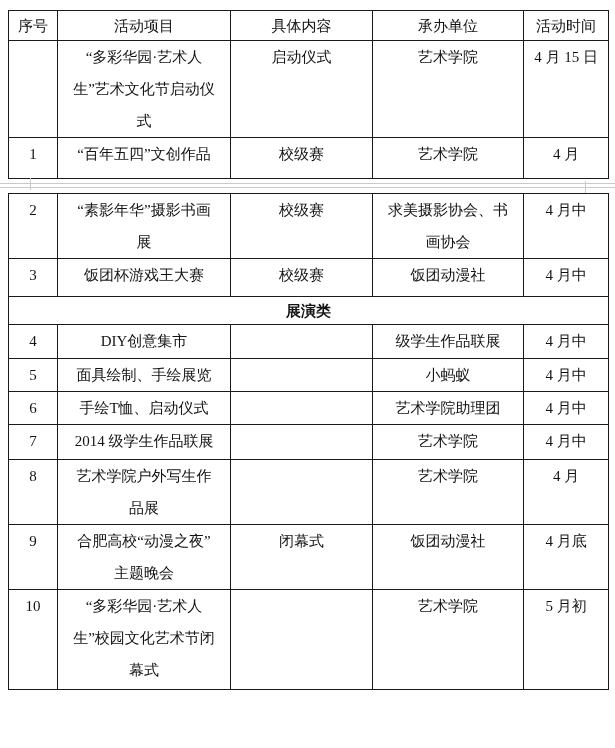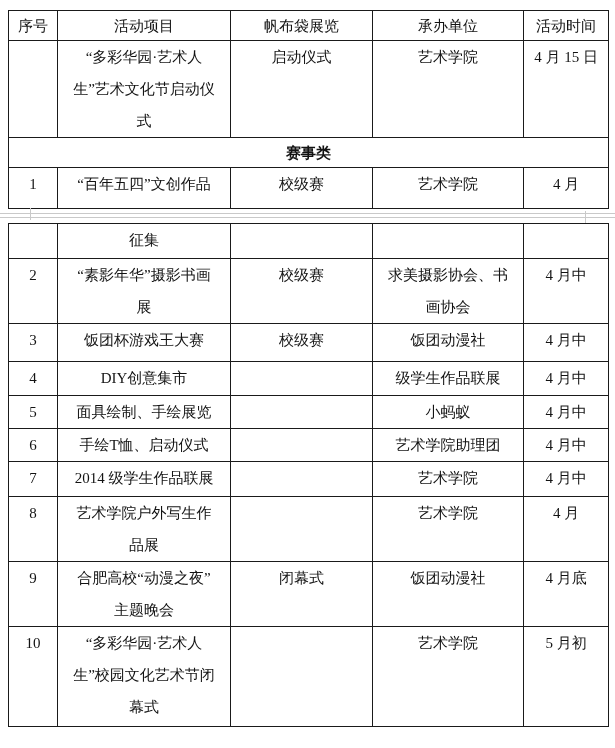--- a/index.html
+++ b/index.html
@@ -81,35 +81,32 @@
       <col style="width:49px">
         <col style="width:173px">
         <col style="width:142px">
         <col style="width:151px">
         <col style="width:85px">
     </colgroup>
     <tbody>
         <tr class="header-row" style="height:30px">
       <th>序号</th>
       <th>活动项目</th>
-      <th>帆布袋展览</th>
+      <th>具体内容</th>
       <th>承办单位</th>
       <th>活动时间</th>
     </tr>
     <tr style="height:95px">
       <td></td>
       <td>“多彩华园·艺术人
 生”艺术文化节启动仪
 式</td>
       <td>启动仪式</td>
       <td>艺术学院</td>
       <td>4 月 15 日</td>
-    </tr>
-    <tr class="section-row" style="height:30px">
-      <td colspan="5">赛事类</td>
     </tr>
     <tr style="height:41px">
       <td>1</td>
       <td>“百年五四”文创作品</td>
       <td>校级赛</td>
       <td>艺术学院</td>
       <td>4 月</td>
     </tr>
   </tbody>
     </table>
@@ -123,43 +120,39 @@
 
   <table class="seg">
     <colgroup>
       <col style="width:49px">
         <col style="width:173px">
         <col style="width:142px">
         <col style="width:151px">
         <col style="width:85px">
     </colgroup>
     <tbody>
-        <tr style="height:35px">
-      <td></td>
-      <td>征集</td>
-      <td></td>
-      <td></td>
-      <td></td>
-    </tr>
     <tr style="height:59px">
       <td>2</td>
       <td>“素影年华”摄影书画
 展</td>
       <td>校级赛</td>
       <td>求美摄影协会、书
 画协会</td>
       <td>4 月中</td>
     </tr>
     <tr style="height:38px">
       <td>3</td>
       <td>饭团杯游戏王大赛</td>
       <td>校级赛</td>
       <td>饭团动漫社</td>
       <td>4 月中</td>
     </tr>
+    <tr class="section-row" style="height:28px">
+      <td colspan="5">展演类</td>
+    </tr>
     <tr style="height:34px">
       <td>4</td>
       <td>DIY创意集市</td>
       <td></td>
       <td>级学生作品联展</td>
       <td>4 月中</td>
     </tr>
     <tr style="height:31px">
       <td>5</td>
       <td>面具绘制、手绘展览</td>

